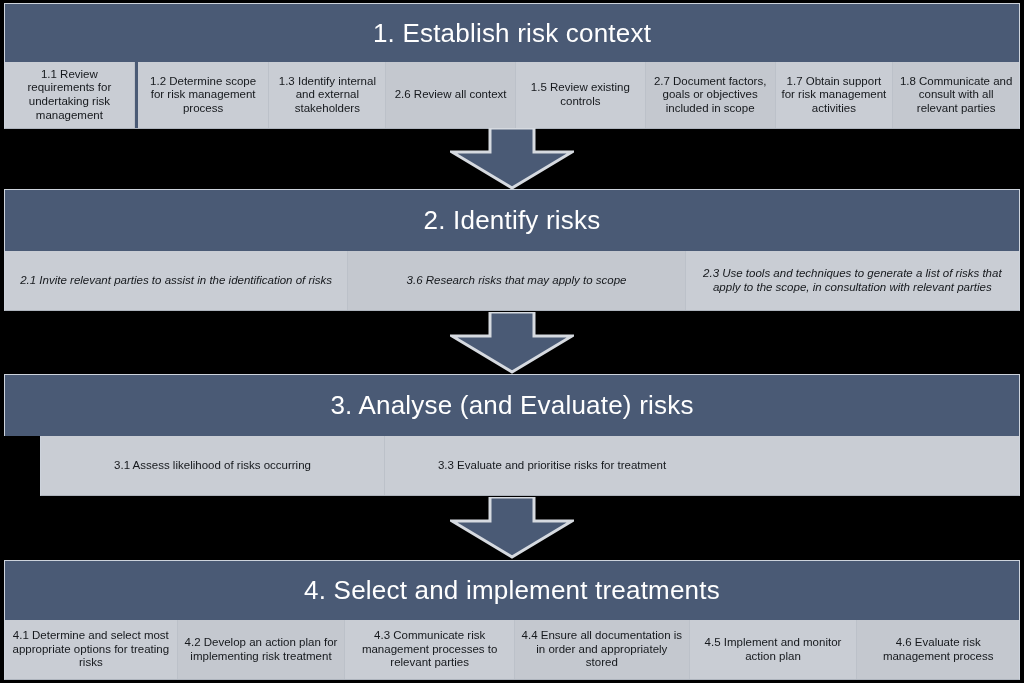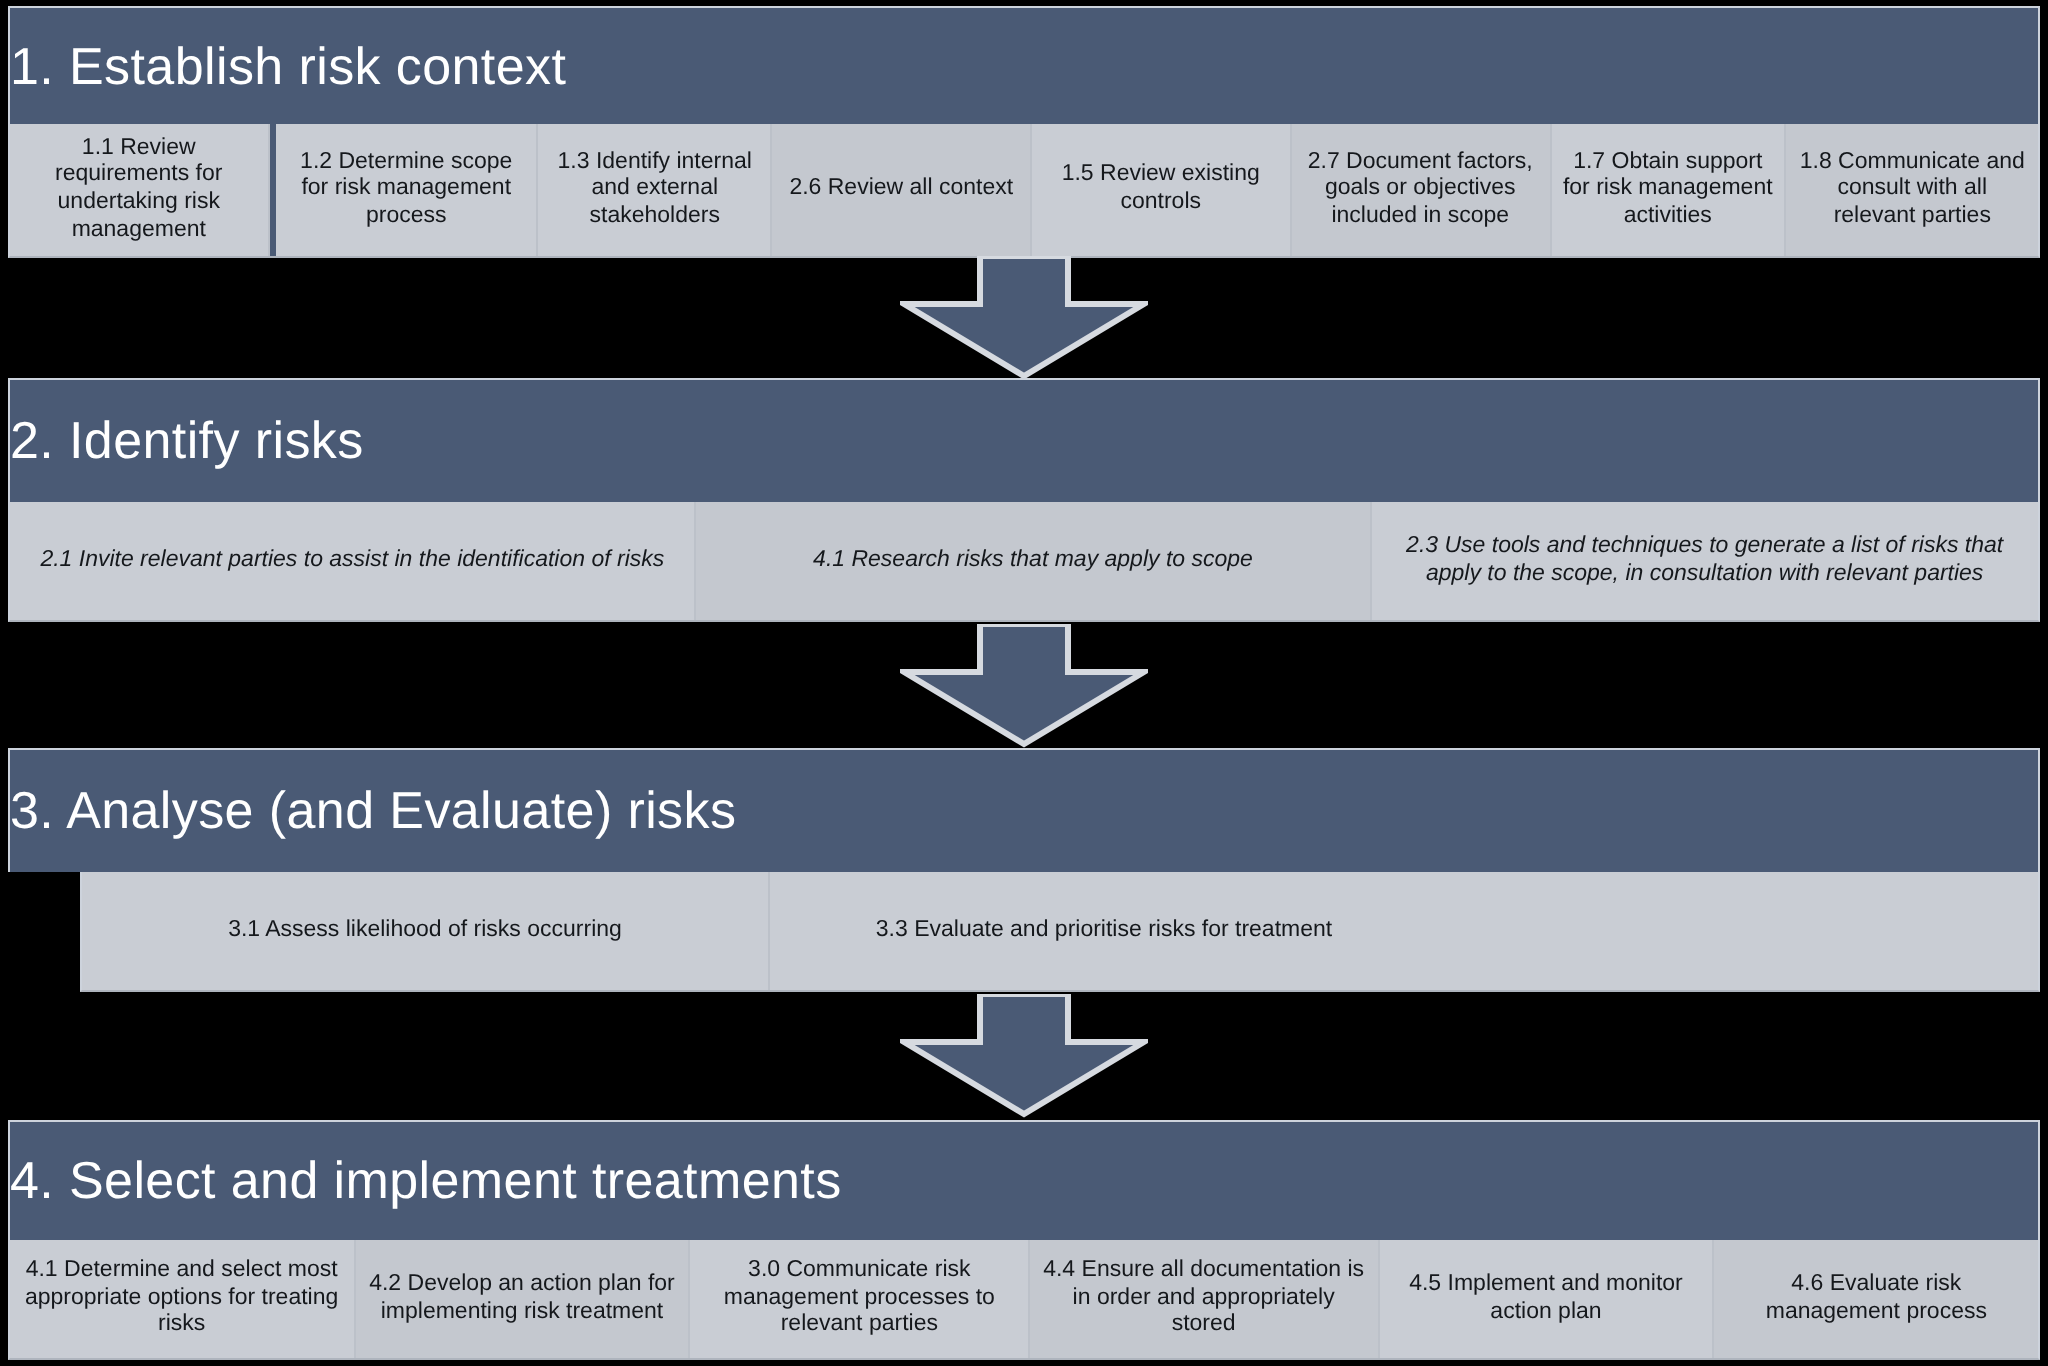--- a/index.html
+++ b/index.html
@@ -26,20 +26,21 @@
     left: 4px;
     width: 1016px;
     box-sizing: border-box;
   }
 
   .stage-header {
     background: #4a5a75;
     color: #ffffff;
     display: flex;
     align-items: center;
+    justify-content: center;
     box-sizing: border-box;
     border-top: 1px solid #cdd3dc;
     border-left: 1px solid #cdd3dc;
     border-right: 1px solid #cdd3dc;
   }
   .stage-title {
     font-size: 26px;
     font-weight: 400;
     letter-spacing: 0.2px;
     text-align: center;
@@ -130,21 +131,21 @@
       <polygon points="40,0 84,0 84,24 122,24 62,60 2,24 40,24" fill="#4a5a75" stroke="#d6dae0" stroke-width="3"></polygon>
     </svg>
   </div>
 
   <div class="stage" id="stage2">
     <div class="stage-header">
       <div class="stage-title">2. Identify risks</div>
     </div>
     <div class="substeps">
       <div class="substep" style="width:344px">2.1 Invite relevant parties to assist in the identification of risks</div>
-      <div class="substep alt" style="width:338px">4.1 Research  risks that may apply to scope</div>
+      <div class="substep alt" style="width:338px">3.6 Research  risks that may apply to scope</div>
       <div class="substep" style="width:334px">2.3 Use tools and techniques  to generate a list of risks that apply to the scope, in consultation with relevant parties</div>
     </div>
   </div>
 
   <div class="arrow" id="arrow2">
     <svg viewBox="0 0 124 62" preserveAspectRatio="none">
       <polygon points="40,0 84,0 84,24 122,24 62,60 2,24 40,24" fill="#4a5a75" stroke="#d6dae0" stroke-width="3"></polygon>
     </svg>
   </div>
 
@@ -164,20 +165,20 @@
     </svg>
   </div>
 
   <div class="stage" id="stage4">
     <div class="stage-header">
       <div class="stage-title">4. Select and implement treatments</div>
     </div>
     <div class="substeps">
       <div class="substep" style="width:173px">4.1 Determine and select most appropriate options  for treating risks</div>
       <div class="substep alt" style="width:168px">4.2 Develop an action plan  for implementing risk treatment</div>
-      <div class="substep" style="width:170px">3.0 Communicate risk management processes to relevant parties</div>
+      <div class="substep" style="width:170px">4.3 Communicate risk management processes to relevant parties</div>
       <div class="substep alt" style="width:175px">4.4 Ensure all documentation is in order and appropriately stored</div>
       <div class="substep" style="width:168px">4.5 Implement and monitor action plan</div>
       <div class="substep alt" style="width:162px">4.6 Evaluate risk management process</div>
     </div>
   </div>
 
 </div>
 
 </body></html>

